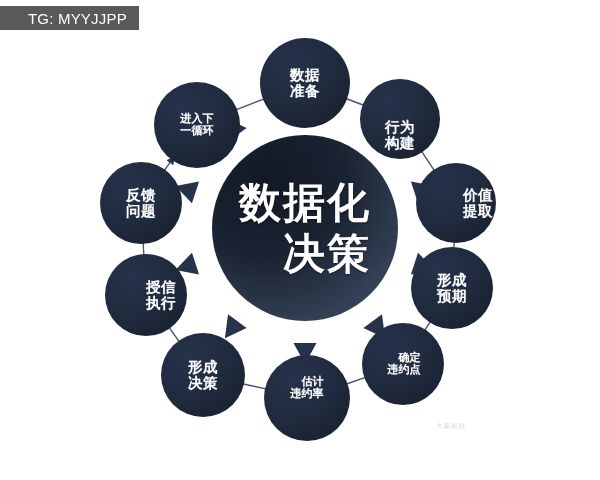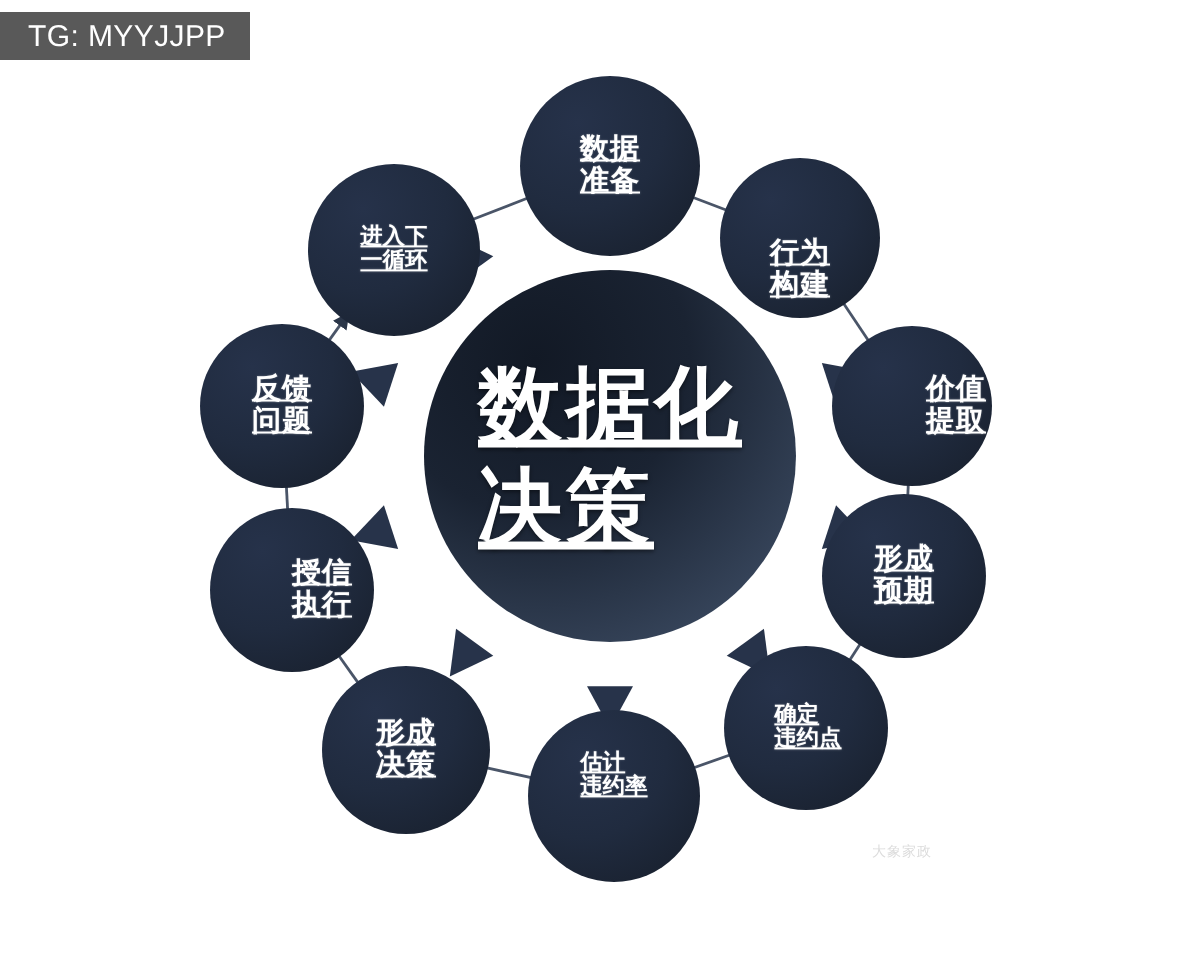--- a/index.html
+++ b/index.html
@@ -40,21 +40,21 @@
     color: #ffffff;
     font-family: "Liberation Sans", "DejaVu Sans", sans-serif;
     display: flex;
     align-items: center;
     white-space: nowrap;
   }
   #wm-top {
     left: 0px;
     top: 6px;
     height: 24px;
-    padding: 0 12px 0 14px;
+    padding: 0 12px 0 28px;
     font-size: 15px;
     letter-spacing: 0.2px;
   }
   #wm-bottom {
     left: 368px;
     top: 435px;
     height: 34px;
     width: 232px;
     justify-content: center;
     font-size: 16.5px;
@@ -67,29 +67,28 @@
     font-size: 7px;
     color: #dcdcdc;
     letter-spacing: 0.5px;
     font-family: "Liberation Sans", "DejaVu Sans", sans-serif;
   }
 
   
   .node-label {
     position: absolute;
     color: #ffffff;
-    text-align: left;
+    text-align: right;
     line-height: 1.12;
     font-family: "DejaVu Sans", "Liberation Sans", sans-serif;
     font-weight: 700;
     pointer-events: none;
     text-shadow: 0 0 1px rgba(255,255,255,0.35);
     transform: translate(-50%, -50%);
     white-space: pre-line;
-    text-decoration: underline;
   }
   .node-label.sat {
     font-size: 14.5px;
     letter-spacing: 0.5px;
   }
   .node-label.sat.small {
     font-size: 11px;
     letter-spacing: 0.2px;
   }
   .node-label.center {

